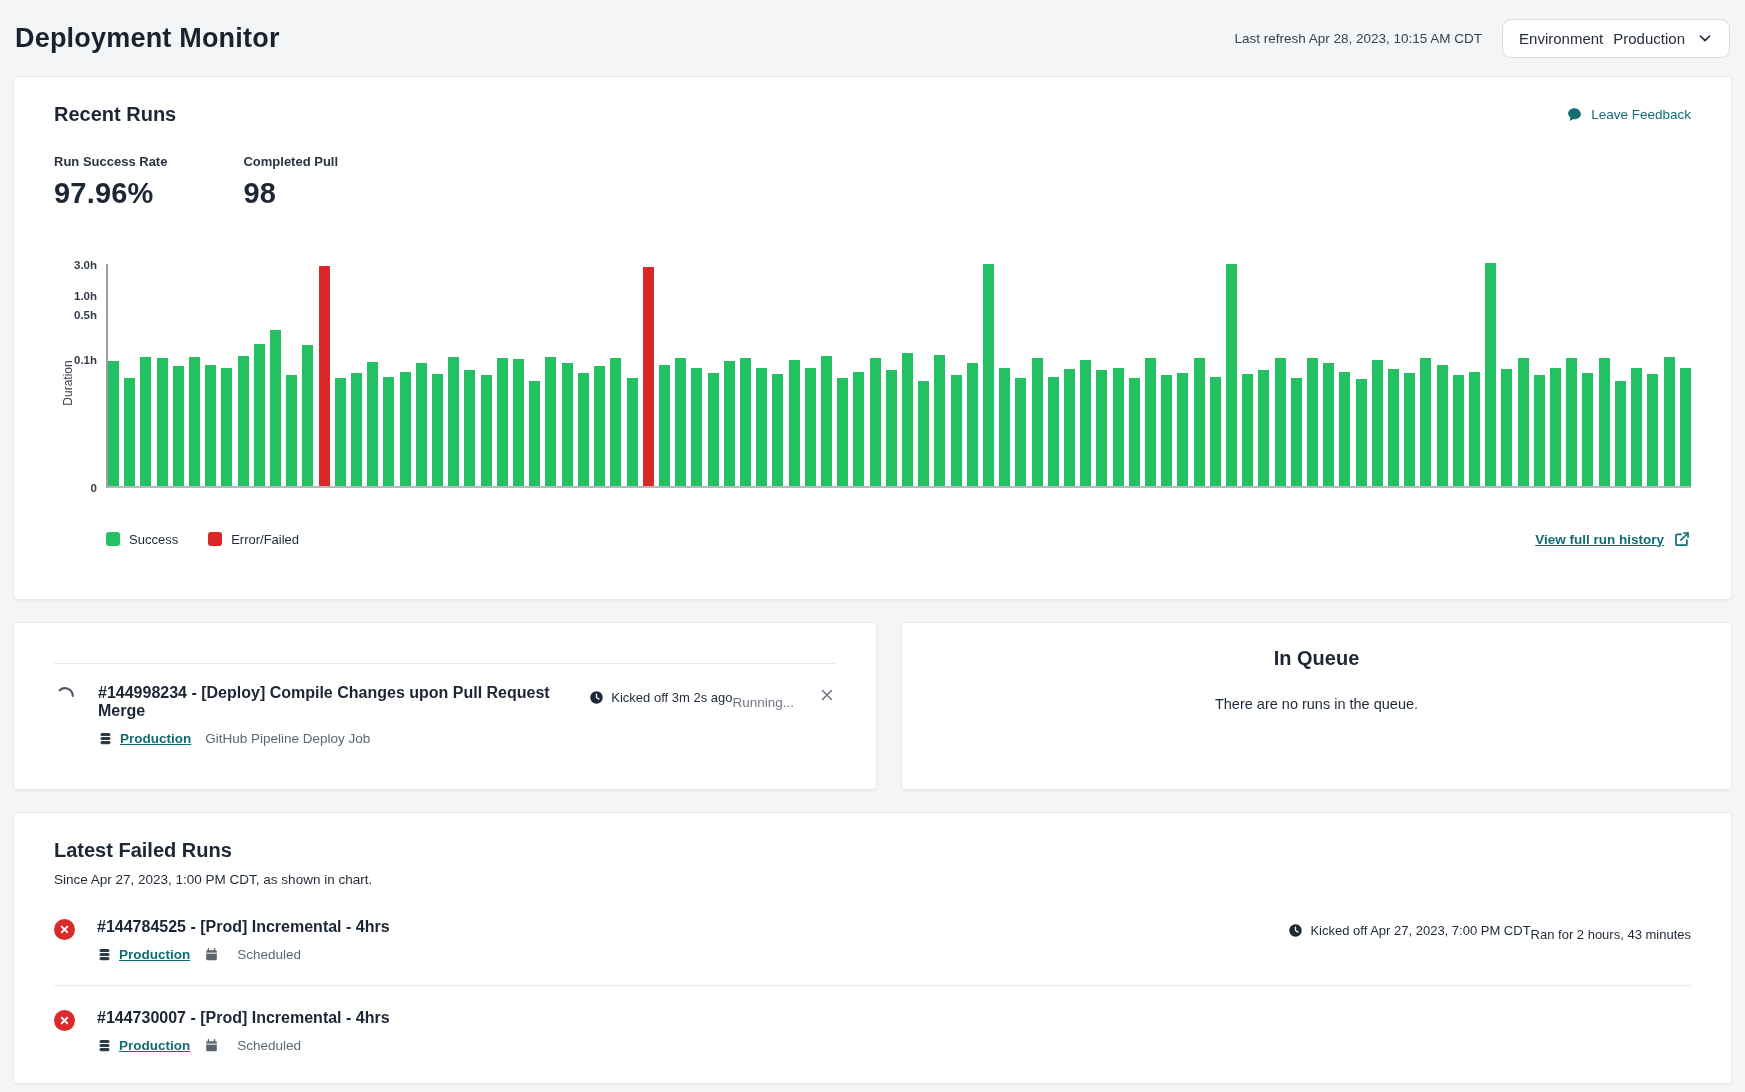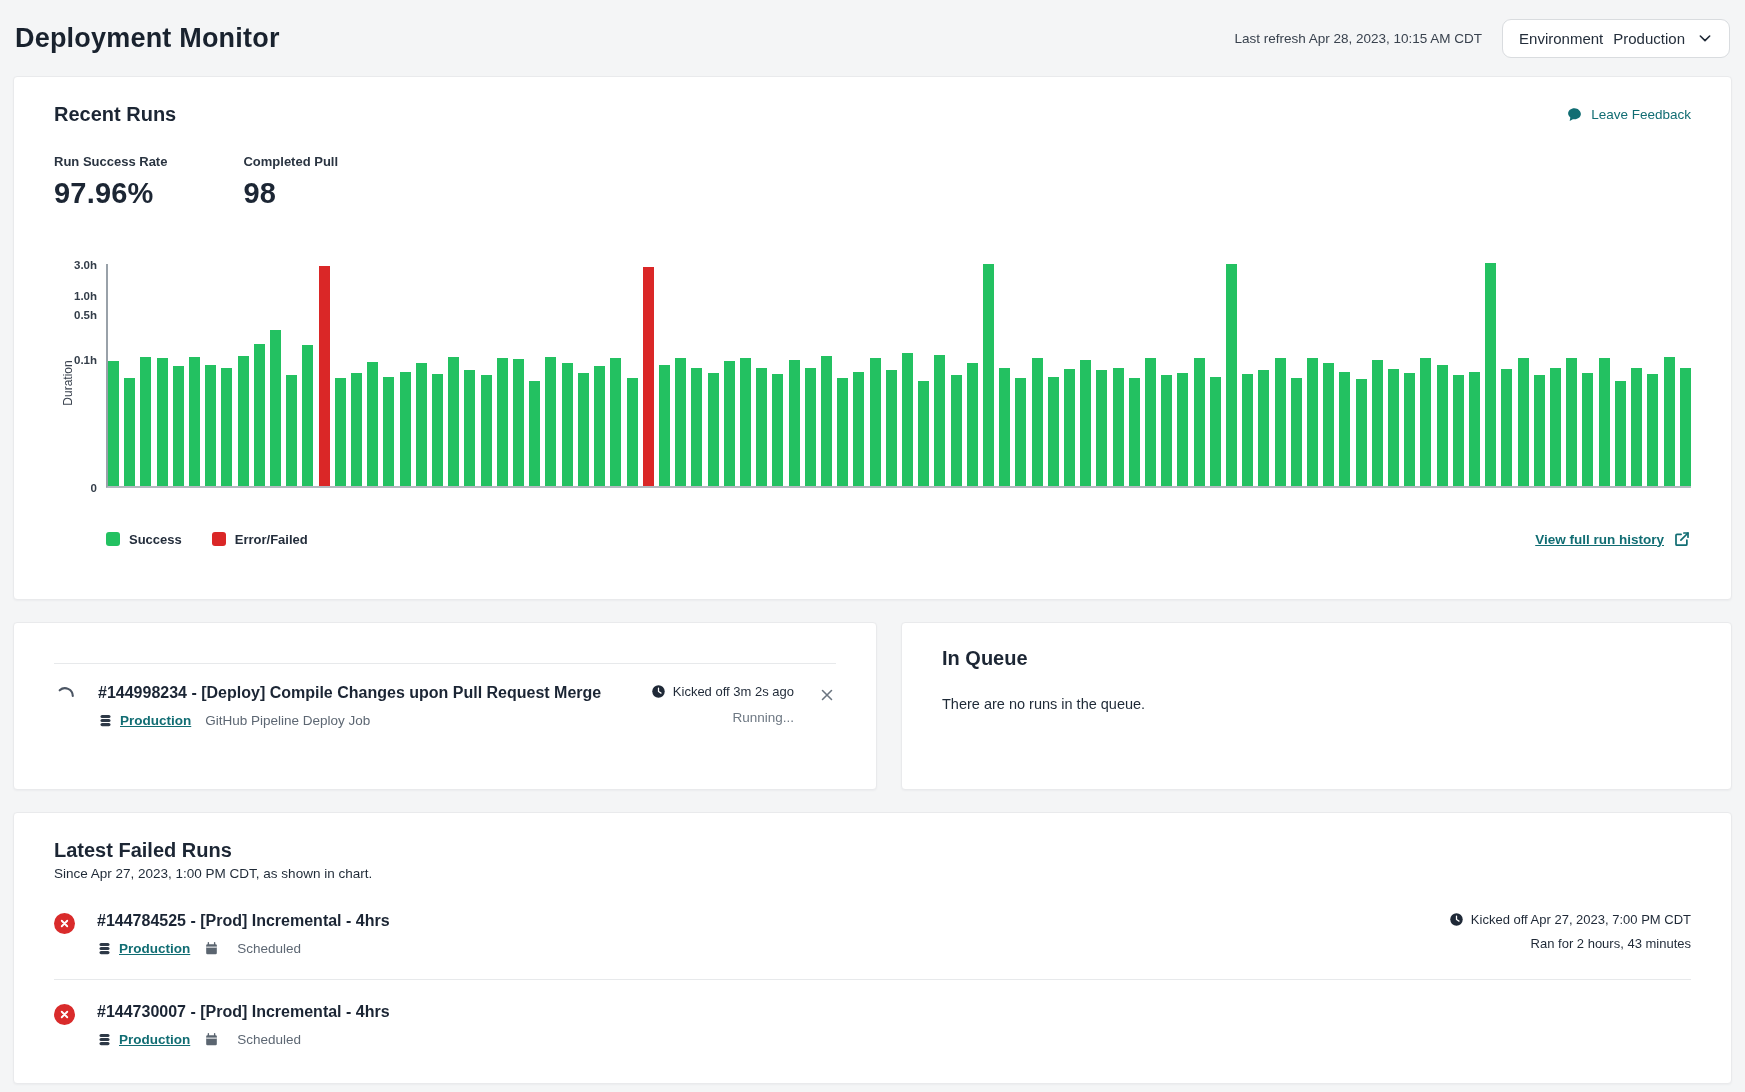--- a/index.html
+++ b/index.html
@@ -52,52 +52,52 @@
   .ytick { position:absolute; right:9px; font-size:11.5px; font-weight:bold; color:#333d49; line-height:14px; }
   .plot {
     flex:1; height:224px; position:relative;
     border-left:2px solid #99a1a9; border-bottom:2px solid #b3b9bf;
     display:flex; align-items:flex-end; justify-content:space-between;
   }
   .bar { width:11px; background:var(--green,#23c161); flex:none; }
   .bar.failed { background:var(--red,#da2727); }
   .x-labels { display:flex; justify-content:space-between; margin-left:52px; margin-top:6px; font-size:11.5px; color:#39424e; }
   .chart-footer { display:flex; align-items:center; justify-content:space-between; margin-left:52px; margin-top:42px; }
-  .legend { display:flex; align-items:center; gap:30px;font-weight:bold; }
+  .legend { display:flex; align-items:center; gap:30px; }
   .legend-item { display:flex; align-items:center; gap:9px; font-size:13px; color:#242e3c; }
   .legend-swatch { width:14px; height:14px; border-radius:3px; }
   .history-link { display:flex; align-items:center; gap:9px; font-size:13.5px; font-weight:bold; color:#116d73; cursor:pointer; }
   .history-link .link-text { text-decoration:underline; }
   .history-link svg { width:18px; height:18px; }
 
   
   .mid-row { display:flex; gap:24px; margin-top:22px; }
   .in-progress { width:864px; height:168px; padding:24px 40px; flex:none; }
-  .in-queue { flex:1; height:168px; padding:24px 40px; }
+  .in-queue { flex:1; height:168px; padding:24px 40px;text-align:center; }
   .ip-divider { border-bottom:1px solid #e7e9eb; margin-top:16px; }
   .run-row { display:flex; align-items:flex-start; padding-top:20px; }
   .spinner { width:22px; height:22px; flex:none; margin-top:1px; }
   .run-main { flex:1; margin-left:22px; min-width:0; }
   .run-title { font-size:16px; font-weight:bold; color:#1b2534; }
   .run-meta { display:flex; align-items:center; gap:14px; margin-top:11px; }
   .env-link { display:flex; align-items:center; gap:7px; font-size:13.5px; font-weight:bold; color:#116d73; cursor:pointer; }
   .env-link .link-text { text-decoration:underline; }
   .meta-text { font-size:13.5px; color:#5d6773; }
   .meta-item { display:flex; align-items:center; gap:18px; font-size:13.5px; color:#5d6773; }
-  .run-right { display:flex; flex-direction:column; align-items:flex-end; flex:none; margin-left:16px; }
+  .run-right { display:flex; flex-direction:row; align-items:center; flex:none; margin-left:16px; }
   .kicked { display:flex; align-items:center; gap:7px; font-size:13px; color:#1f2937; }
   .kicked svg { width:15px; height:15px; }
   .running { font-size:13.5px; color:#6e7883; margin-top:11px; }
   .ran-for { font-size:13px; color:#1f2937; margin-top:9px; }
   .close-btn { margin-left:24px; width:18px; height:18px; flex:none; cursor:pointer; margin-top:2px; }
   .iq-empty { font-size:14.5px; color:#1f2a37; margin-top:26px; }
 
   
   .failed-card { margin-top:22px; height:272px; padding:26px 40px 0 40px; }
-  .failed-sub { font-size:13.5px; color:#1f2a37; margin-top:4px; }
+  .failed-sub { font-size:13.5px; color:#1f2a37; margin-top:10px; }
   .failed-list { margin-top:8px; }
   .failed-row { display:flex; align-items:flex-start; padding:23px 0; }
   .failed-row + .failed-row { border-top:1px solid #e7e9eb; }
   .fail-badge {
     width:21px; height:21px; border-radius:50%; background:#d92b2b; flex:none;
     display:flex; align-items:center; justify-content:center; margin-top:1px;
   }
   .fail-badge svg { width:11px; height:11px; }
   .db-icon { width:15px; height:15px; }
   .cal-icon { width:15px; height:15px; }

